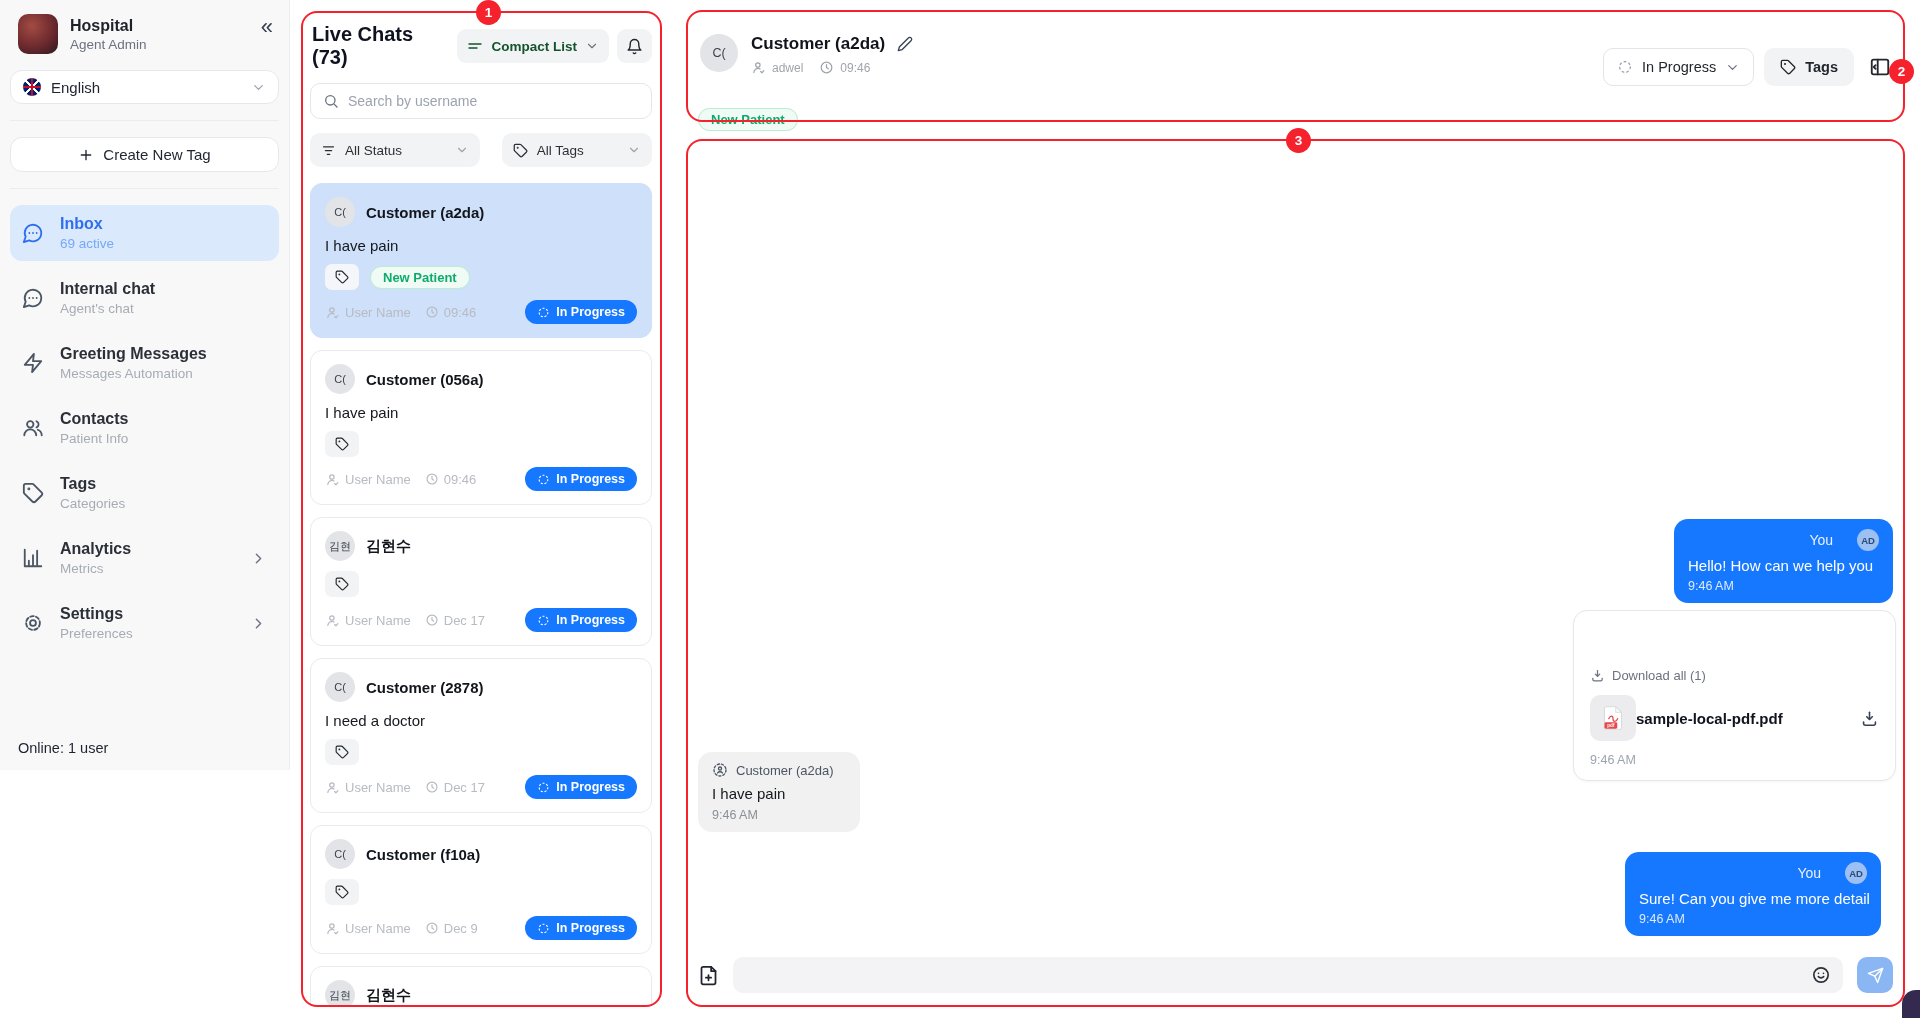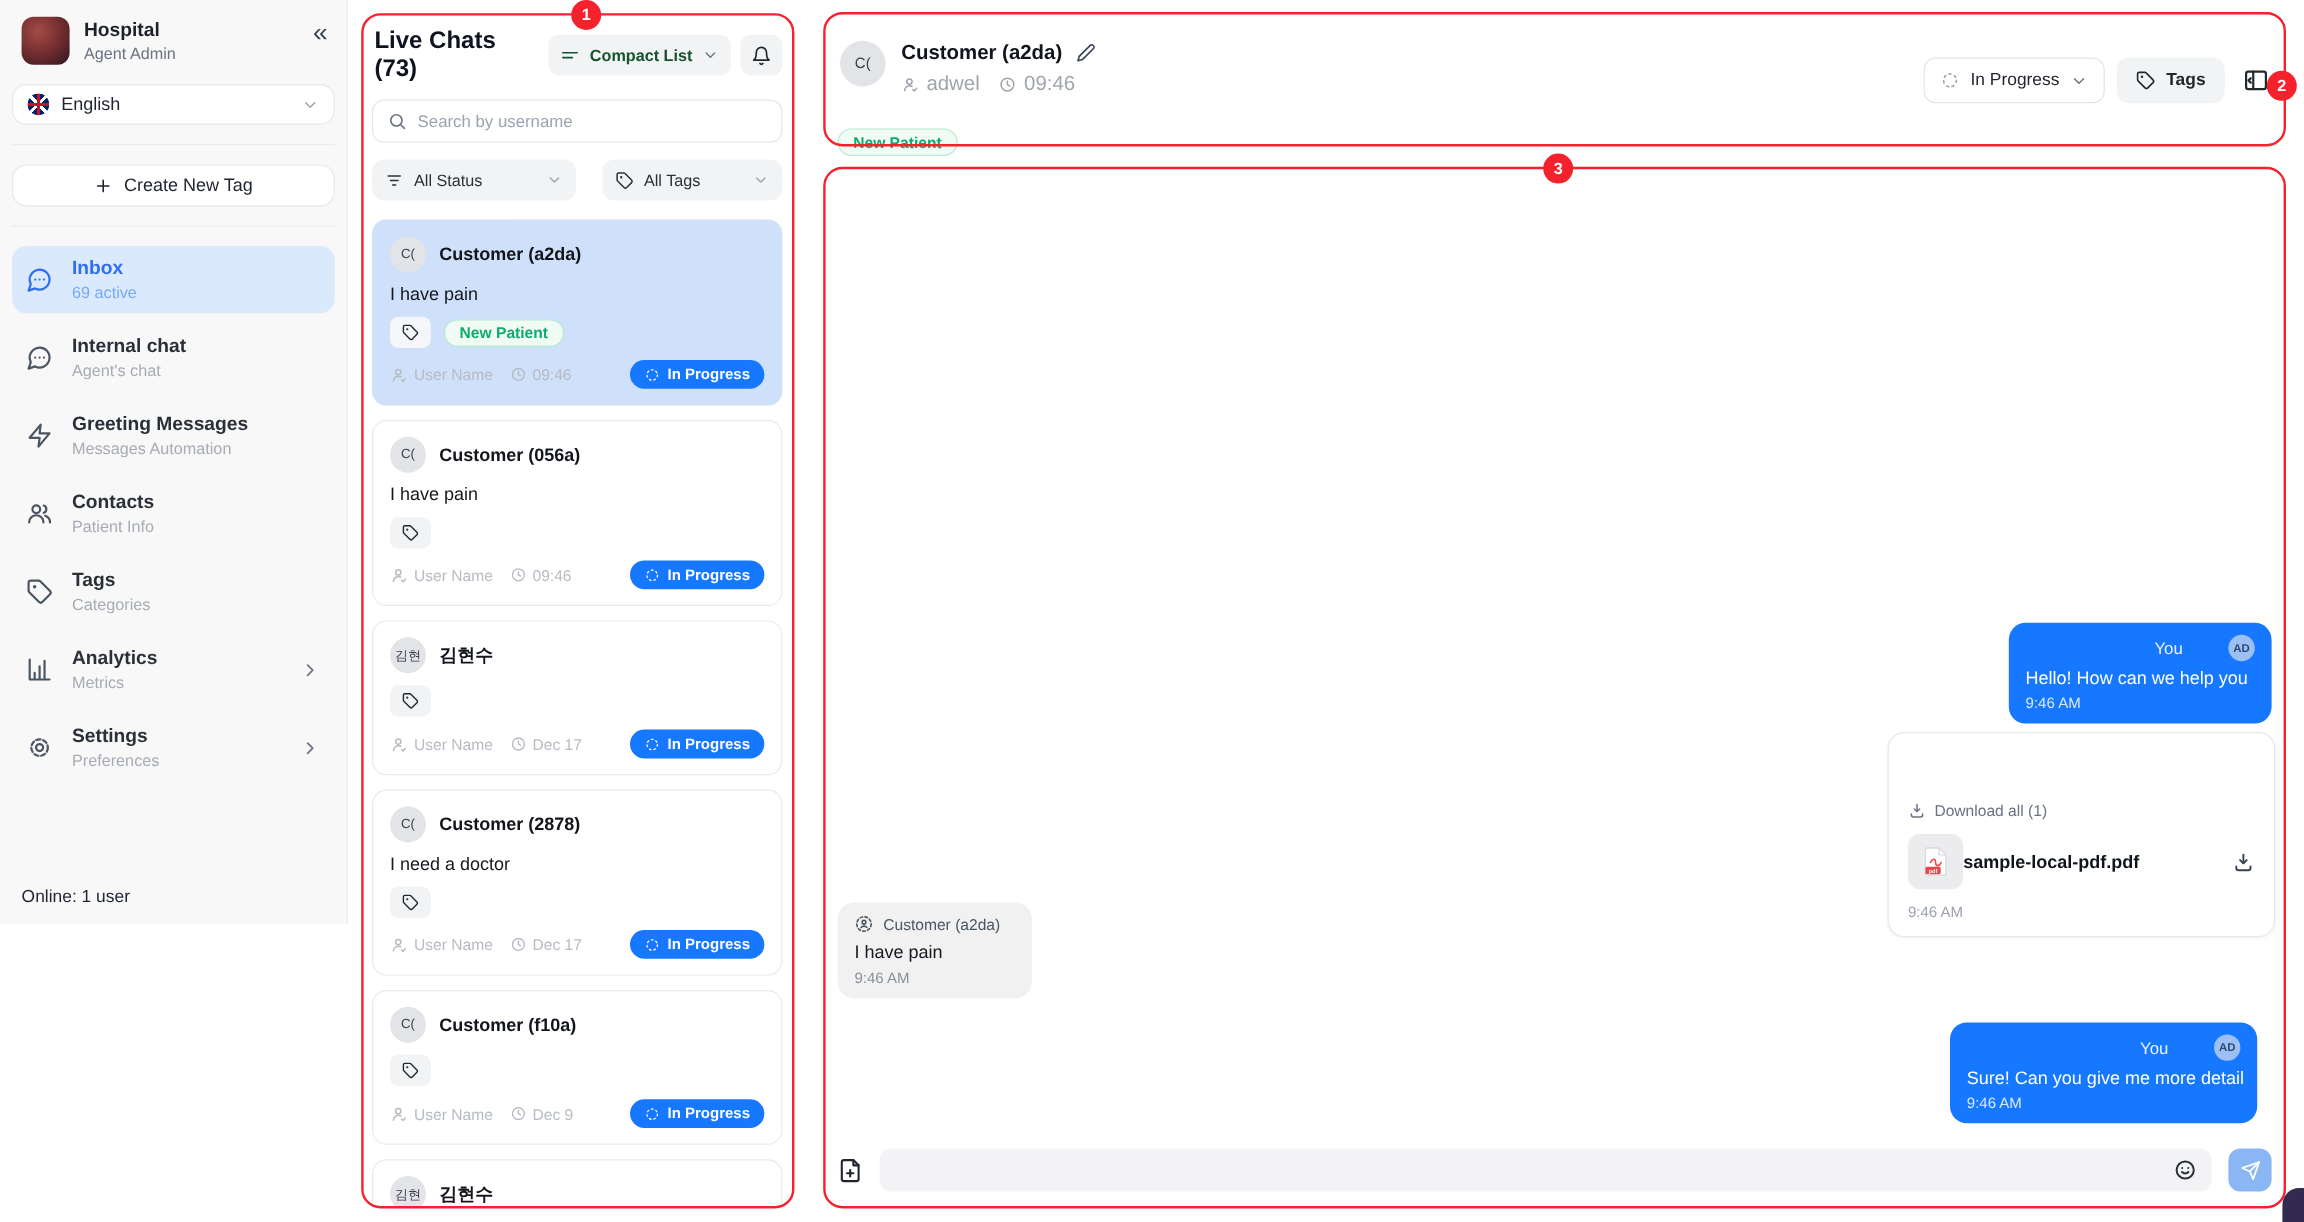--- a/index.html
+++ b/index.html
@@ -84,36 +84,36 @@
   .pill-status { margin-left:auto; background:#1677ff; color:#fff; font-size:12.5px; font-weight:600;
     border-radius:999px; padding:5px 12px; display:flex; align-items:center; gap:6px; }
 
   
   .conv-head { position:absolute; left:686px; top:10px; width:1219px; height:112px; background:#fff; }
   .ch-left { position:absolute; left:14px; top:24px; display:flex; gap:13px; }
   .ch-avatar { width:38px; height:38px; border-radius:50%; background:#e3e4e7; color:#3c424c;
     font-size:12.5px; display:flex; align-items:center; justify-content:center; flex:none; }
   .ch-namerow { display:flex; align-items:center; gap:12px; }
   .ch-name { font-size:17px; font-weight:700; color:#10141c; }
-  .ch-meta { display:flex; align-items:center; gap:16px; margin-top:6px; color:#a0a4ab; font-size:17px; }
+  .ch-meta { display:flex; align-items:center; gap:16px; margin-top:6px; color:#a0a4ab; font-size:12px; }
   .ch-meta .c-meta { gap:6px; }
   .ch-tag { position:absolute; left:12px; top:100px; }
   .ch-right { position:absolute; right:14px; top:38px; display:flex; align-items:center; gap:10px; }
   .status-dd { height:38px; background:#fff; border:1px solid #e2e4e8; border-radius:10px;
     display:flex; align-items:center; gap:9px; padding:0 13px; cursor:pointer; }
   .status-dd .sd-label { font-size:14.5px; color:#23272e; }
   .tags-btn { height:38px; background:#f2f3f4; border-radius:10px; display:flex; align-items:center;
     gap:9px; padding:0 16px; font-size:14.5px; font-weight:600; color:#23272e; cursor:pointer; }
   .panel-btn { color:#23272e; margin-left:5px; cursor:pointer; display:flex; }
 
   
   .conv-body { position:absolute; left:686px; top:139px; width:1219px; height:868px; background:#fff; }
   .bubble { position:absolute; border-radius:14px; padding:10px 14px; }
   .bubble.blue { background:#1677ff; color:#fff; }
-  .bb-head { display:flex; align-items:center; justify-content:flex-end; gap:18px; }
+  .bb-head { display:flex; align-items:center; justify-content:flex-end; gap:4px; }
   .bb-sender { font-size:14px; color:#eaf2ff; }
   .bb-avatar { width:22px; height:22px; border-radius:50%; background:#9dc0f4; color:#2c4a73;
     font-size:9.5px; font-weight:700; display:flex; align-items:center; justify-content:center;margin-left:20px; }
   .bb-text { font-size:15px; margin-top:6px; white-space:nowrap; }
   .bb-time { font-size:12.5px; color:rgba(255,255,255,.85); margin-top:5px; }
   .bubble.gray { background:#f1f1f2; color:#15181d; }
   .gb-head { display:flex; align-items:center; gap:8px; color:#4b5563; font-size:13px; }
   .gb-text { font-size:15px; margin-top:7px; }
   .gb-time { font-size:12.5px; color:#8a9097; margin-top:6px; }
 

